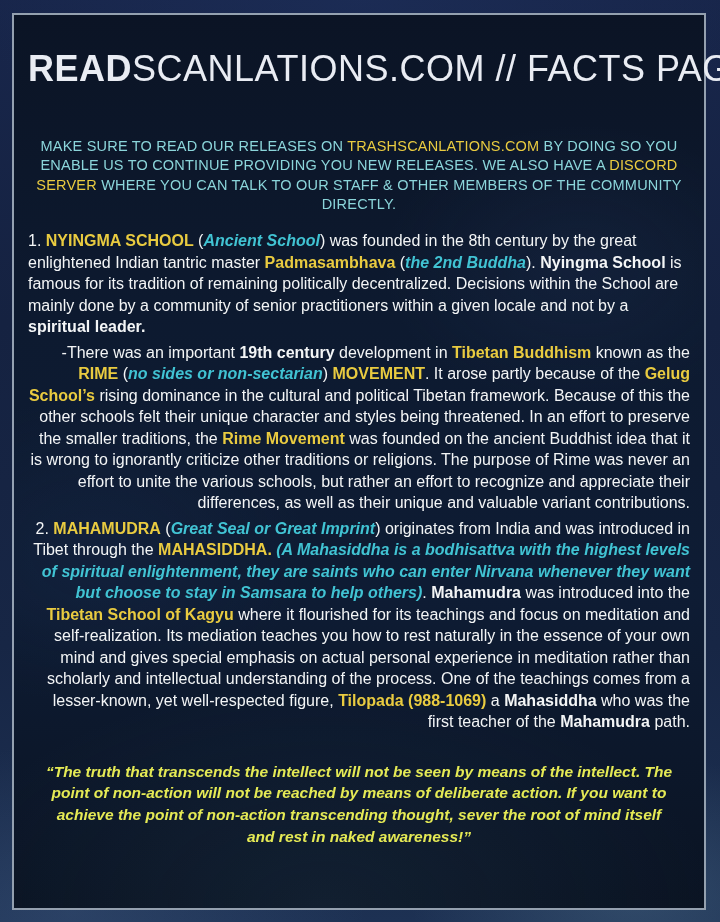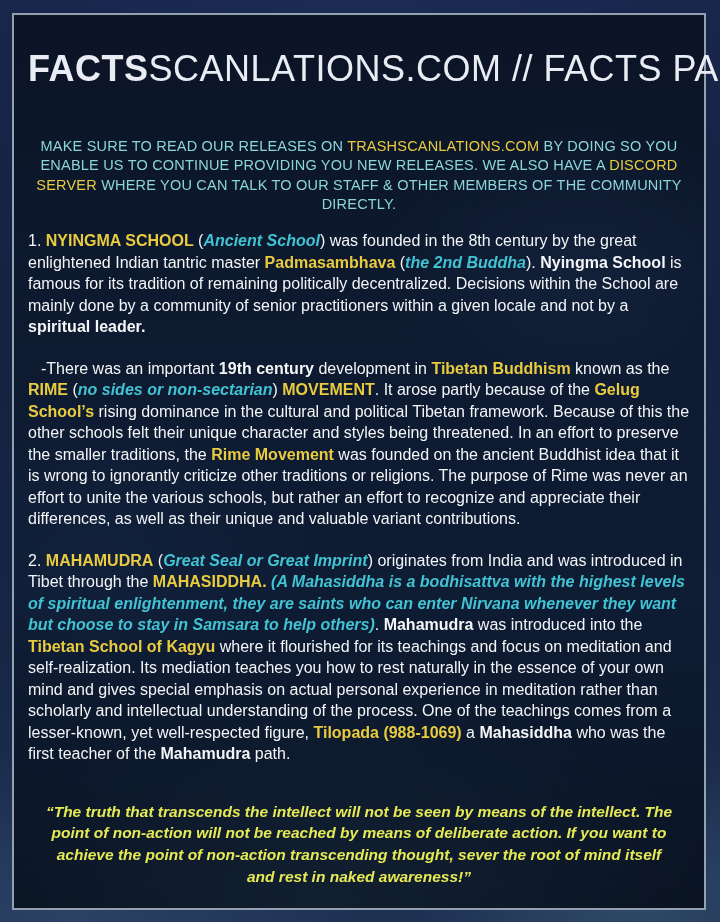--- a/index.html
+++ b/index.html
@@ -57,24 +57,24 @@
     padding-right: 32px;
     font-size: 16.5px;
     color: #dce35c;
   }
   .para {
     margin: 15px 0 0 0;
     font-size: 16px;
     line-height: 1.345;
     color: #f3f5f6;
   }
-  .para + .para { margin-top: 20px; }
+  .para + .para { margin-top: 4px; text-align: right; }
   .para.indented { text-indent: 13px; }
   .quote {
-    margin: 36px 0 0 0;
+    margin: 28px 0 0 0;
     padding: 0 16px;
     text-align: center;
     font-size: 15.5px;
     line-height: 1.39;
     font-weight: 700;
     font-style: italic;
     color: #e5ea55;
   }
   
   .run-p  { color: #f3f5f6; }
@@ -83,21 +83,21 @@
   .run-c  { color: #41c3d3; font-weight: 700; font-style: italic; }
   .run-t  { color: #8bd5da; }
   .run-tg { color: #e9cb40; }
 </style>
 </head>
 <body>
 
 <div class="frame">
   <div class="content">
 
-    <div class="header"><span class="brand-bold">FACTS</span><span class="brand-rest">SCANLATIONS.COM // FACTS PAGE</span></div>
+    <div class="header"><span class="brand-bold">READ</span><span class="brand-rest">SCANLATIONS.COM // FACTS PAGE</span></div>
 
     <p class="intro"><span class="run-t">MAKE SURE TO READ OUR RELEASES ON </span><span class="run-tg">TRASHSCANLATIONS.COM</span><span class="run-t"> BY DOING SO YOU ENABLE US TO CONTINUE PROVIDING YOU NEW RELEASES. WE ALSO HAVE A </span><span class="run-tg">DISCORD SERVER</span><span class="run-t"> WHERE YOU CAN TALK TO OUR STAFF &amp; OTHER MEMBERS OF THE COMMUNITY DIRECTLY.</span></p>
 
 
     <p class="para"><span class="run-p">1. </span><span class="run-g">NYINGMA SCHOOL</span><span class="run-p"> (</span><span class="run-c">Ancient School</span><span class="run-p">) was founded in the 8th century by the great enlightened Indian tantric master </span><span class="run-g">Padmasambhava</span><span class="run-p"> (</span><span class="run-c">the 2nd Buddha</span><span class="run-p">). </span><span class="run-b">Nyingma School</span><span class="run-p"> is famous for its tradition of remaining politically decentralized. Decisions within the School are mainly done by a community of senior practitioners within a given locale and not by a </span><span class="run-b">spiritual leader.</span></p>
 
     <p class="para indented"><span class="run-p">-There was an important </span><span class="run-b">19th century</span><span class="run-p"> development in </span><span class="run-g">Tibetan Buddhism</span><span class="run-p"> known as the </span><span class="run-g">RIME</span><span class="run-p"> (</span><span class="run-c">no sides or non-sectarian</span><span class="run-p">) </span><span class="run-g">MOVEMENT</span><span class="run-p">. It arose partly because of the </span><span class="run-g">Gelug School’s</span><span class="run-p"> rising dominance in the cultural and political Tibetan framework. Because of this the other schools felt their unique character and styles being threatened. In an effort to preserve the smaller traditions, the </span><span class="run-g">Rime Movement</span><span class="run-p"> was founded on the ancient Buddhist idea that it is wrong to ignorantly criticize other traditions or religions. The purpose of Rime was never an effort to unite the various schools, but rather an effort to recognize and appreciate their differences, as well as their unique and valuable variant contributions.</span></p>
 
     <p class="para"><span class="run-p">2. </span><span class="run-g">MAHAMUDRA</span><span class="run-p"> (</span><span class="run-c">Great Seal or Great Imprint</span><span class="run-p">) originates from India and was introduced in Tibet through the </span><span class="run-g">MAHASIDDHA.</span><span class="run-p"> </span><span class="run-c">(A Mahasiddha is a bodhisattva with the highest levels of spiritual enlightenment, they are saints who can enter Nirvana whenever they want but choose to stay in Samsara to help others)</span><span class="run-p">. </span><span class="run-b">Mahamudra</span><span class="run-p"> was introduced into the </span><span class="run-g">Tibetan School of Kagyu</span><span class="run-p"> where it flourished for its teachings and focus on meditation and self-realization. Its mediation teaches you how to rest naturally in the essence of your own mind and gives special emphasis on actual personal experience in meditation rather than scholarly and intellectual understanding of the process. One of the teachings comes from a lesser-known, yet well-respected figure, </span><span class="run-g">Tilopada (988-1069)</span><span class="run-p"> a </span><span class="run-b">Mahasiddha</span><span class="run-p"> who was the first teacher of the </span><span class="run-b">Mahamudra</span><span class="run-p"> path.</span></p>
 

